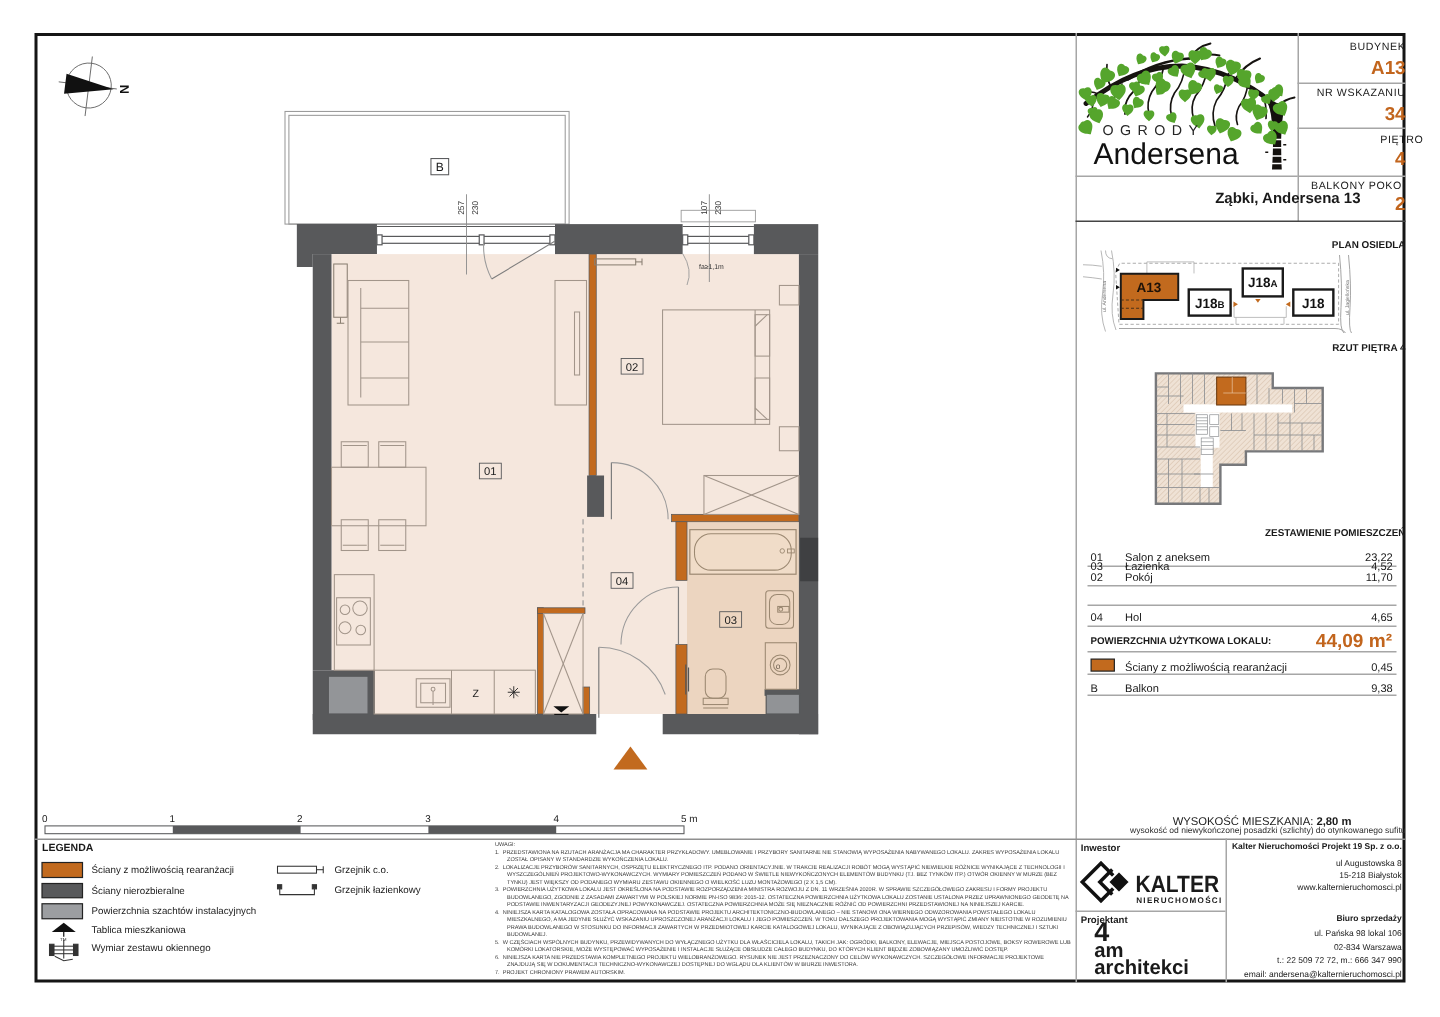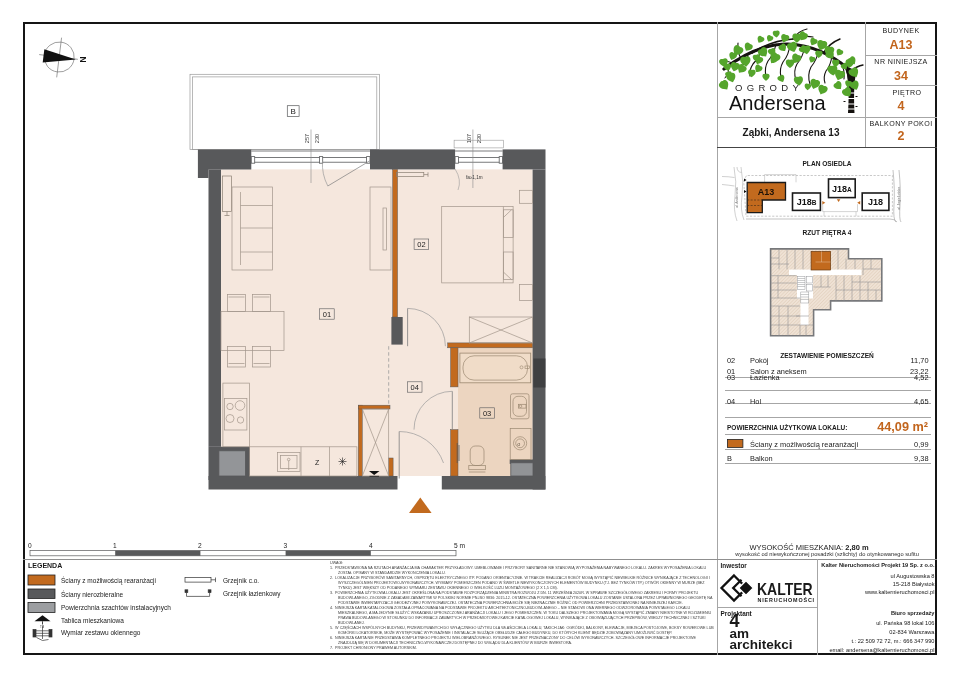--- a/index.html
+++ b/index.html
@@ -1,20 +1,20 @@
 <!DOCTYPE html>
 <html><head>
 <meta charset="utf-8">
 <style>
 *{margin:0;padding:0;box-sizing:border-box}
 html,body{width:960px;height:678px;background:#fff;font-family:"Liberation Sans",sans-serif;position:relative;overflow:hidden}
 .abs{position:absolute}
 .t{position:absolute;color:#1a1a1a;white-space:nowrap}
 .b{font-weight:bold}
-.ctr{text-align:center}
+.ctr{text-align:right}
 .or{color:#c2651d}
 .hl{position:absolute;height:0;border-top:1px solid #a6a6a6}
 .vl{position:absolute;width:0;border-left:1px solid #a6a6a6}
 .row{position:absolute;left:727px;width:201.5px;font-size:7.4px;color:#1a1a1a}
 .rn{display:inline-block;width:23px}
 .rv{float:right}
 </style>
 </head>
 <body>
 
@@ -575,27 +575,27 @@
 <div class="hl" style="left:865px;top:54.5px;width:72px"></div>
 
 <div class="hl" style="left:865px;top:84.5px;width:72px"></div>
 
 <div class="hl" style="left:865px;top:117px;width:72px"></div>
 
 <div class="t" style="left:735px;top:82px;font-size:9.5px;letter-spacing:4.3px;color:#262626">OGRODY</div>
 
 <div class="t" style="left:729px;top:92px;font-size:20px;color:#111">Andersena</div>
 
-<div class="t b ctr" style="left:717px;top:127px;width:148px;font-size:10px">Ząbki, Andersena 13</div>
+<div class="t b ctr" style="left:759px;top:127px;width:148px;font-size:10px">Ząbki, Andersena 13</div>
 
 <div class="t ctr" style="left:865px;top:26.7px;width:72px;font-size:7.1px;letter-spacing:0.4px">BUDYNEK</div>
 
 <div class="t b or ctr" style="left:865px;top:38px;width:72px;font-size:12.5px">A13</div>
 
-<div class="t ctr" style="left:865px;top:57.9px;width:72px;font-size:7.1px;letter-spacing:0.4px">NR NINIEJSZA</div>
+<div class="t ctr" style="left:865px;top:57.9px;width:72px;font-size:7.1px;letter-spacing:0.4px">NR WSKAZANIU</div>
 
 <div class="t b or ctr" style="left:865px;top:68.9px;width:72px;font-size:12.5px">34</div>
 
 <div class="t ctr" style="left:865px;top:88.6px;width:84px;font-size:7.1px;letter-spacing:0.4px">PIĘTRO</div>
 
 <div class="t b or ctr" style="left:865px;top:99px;width:72px;font-size:12.5px">4</div>
 
 <div class="t ctr" style="left:865px;top:119.8px;width:72px;font-size:7.1px;letter-spacing:0.4px">BALKONY POKOI</div>
 
 <div class="t b or ctr" style="left:865px;top:129.1px;width:72px;font-size:12.5px">2</div>
@@ -603,39 +603,39 @@
 <div class="t b ctr" style="left:717px;top:159.5px;width:220px;font-size:6.6px">PLAN OSIEDLA</div>
 
 <div class="t b ctr" style="left:717px;top:229px;width:220px;font-size:6.6px">RZUT PIĘTRA 4</div>
 
 <div class="t b ctr" style="left:717px;top:351.8px;width:220px;font-size:6.6px">ZESTAWIENIE POMIESZCZEŃ</div>
 
 <div class="row" style="top:366.5px"><span class="rn">01</span>Salon z aneksem<span class="rv">23,22</span></div>
 
 <div class="hl" style="left:725px;top:376.5px;width:206px"></div>
 
-<div class="row" style="top:356px"><span class="rn">02</span>Pokój<span class="rv">11,70</span></div>
+<div class="row" style="top:380px"><span class="rn">02</span>Pokój<span class="rv">11,70</span></div>
 
 <div class="hl" style="left:725px;top:390px;width:206px"></div>
 
 <div class="row" style="top:373px"><span class="rn">03</span>Łazienka<span class="rv">4,52</span></div>
 
 <div class="hl" style="left:725px;top:403.4px;width:206px"></div>
 
-<div class="row" style="top:397px"><span class="rn">04</span>Hol<span class="rv">4,65</span></div>
+<div class="row" style="top:407px"><span class="rn">04</span>Hol<span class="rv">4,65</span></div>
 
 <div class="hl" style="left:725px;top:416.6px;width:206px"></div>
 
 <div class="t b" style="left:727px;top:424px;font-size:6.5px">POWIERZCHNIA UŻYTKOWA LOKALU:</div>
 
 <div class="t b or" style="left:828px;top:420px;width:100px;font-size:12.7px;text-align:right">44,09 m²</div>
 
 <div class="hl" style="left:725px;top:433.6px;width:206px"></div>
 
-<div class="row" style="top:439.5px"><span class="rn">&nbsp;</span>Ściany z możliwością rearanżacji<span class="rv">0,99</span></div>
+<div class="row" style="top:439.5px"><span class="rn">&nbsp;</span>Ściany z możliwością rearanżacji<span class="rv">0,45</span></div>
 
 <div class="hl" style="left:725px;top:449.1px;width:206px"></div>
 
 <div class="row" style="top:453.5px"><span class="rn">B</span>Balkon<span class="rv">9,38</span></div>
 
 <div class="hl" style="left:725px;top:463px;width:206px"></div>
 
 <div class="t ctr" style="left:717px;top:542.6px;width:184px;font-size:7.5px">WYSOKOŚĆ MIESZKANIA: <b>2,80 m</b></div>
 
 <div class="t ctr" style="left:717px;top:551.3px;width:220px;font-size:5.7px;color:#2e2e2e">wysokość od niewykończonej posadzki (szlichty) do otynkowanego sufitu</div>

